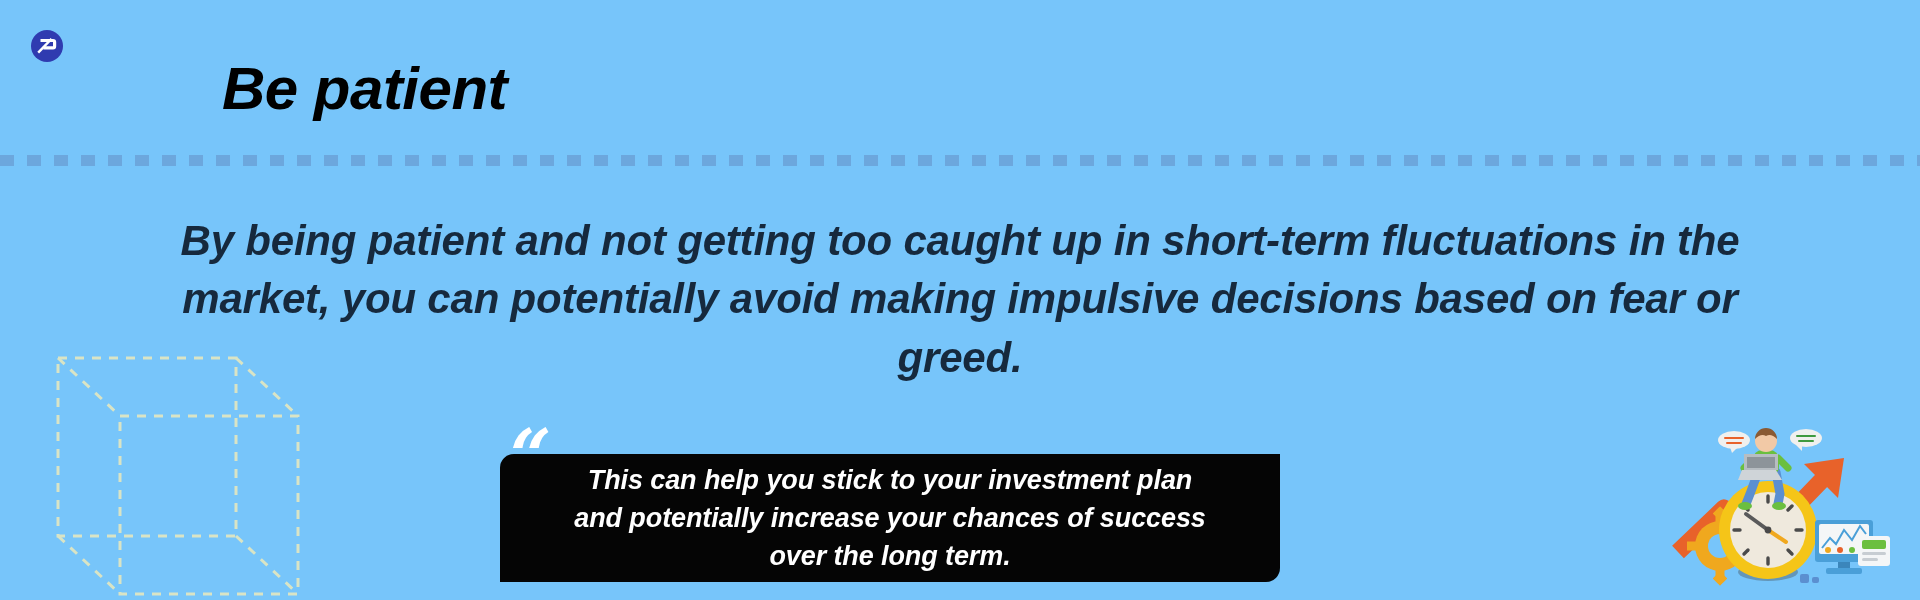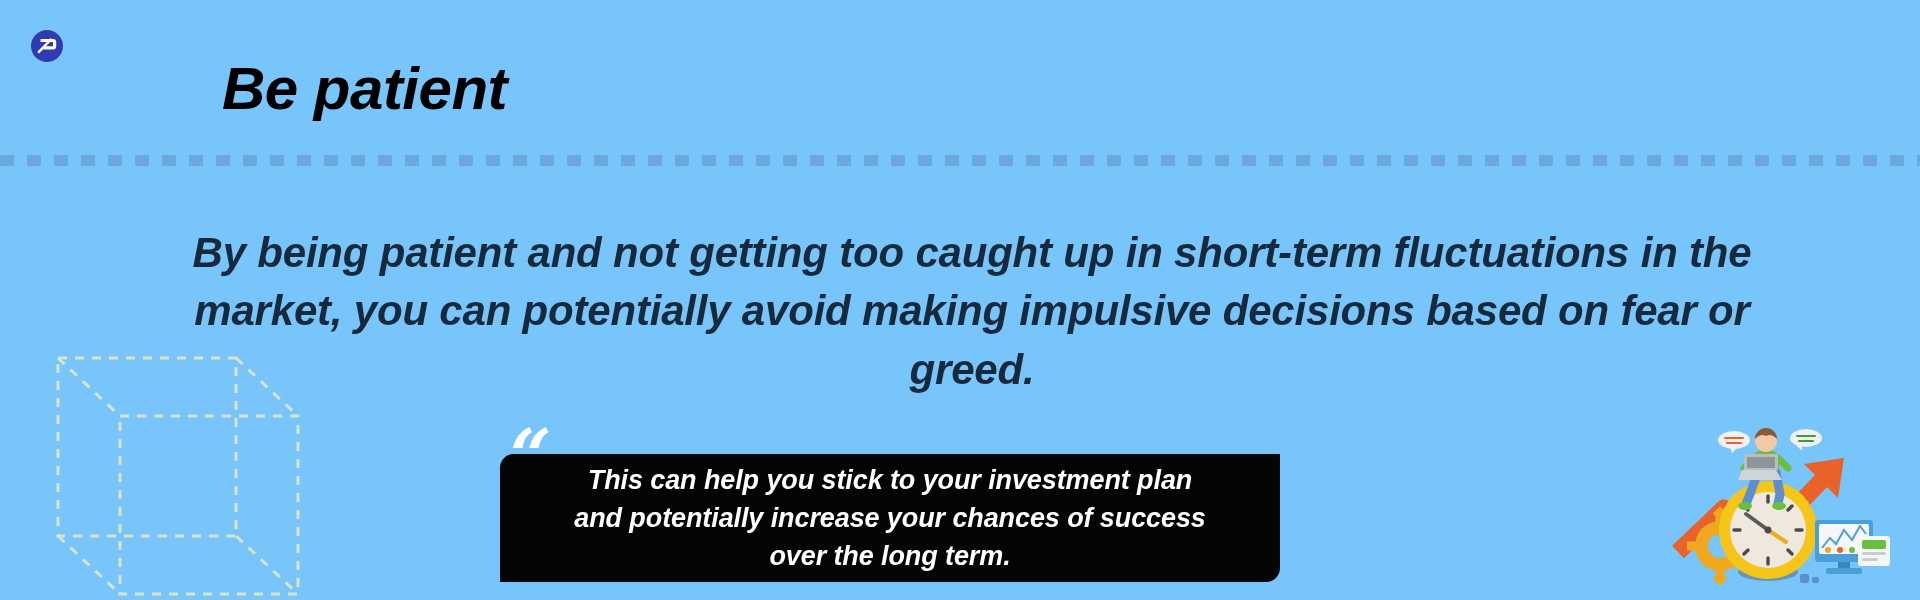--- a/index.html
+++ b/index.html
@@ -72,21 +72,21 @@
       rgba(0,0,0,0) 14px, rgba(0,0,0,0) 27px
     );
   }
 
   
   .body-copy {
     position: absolute;
     left: 150px;
     top: 212px;
     width: 1620px;
-    margin: 12px;
+    margin: 0;
     text-align: center;
     font-size: 42px;
     line-height: 1.39;
     font-weight: bold;
     color: #16293d;
     letter-spacing: -0.2px;
   }
 
   
   .quote-block {

